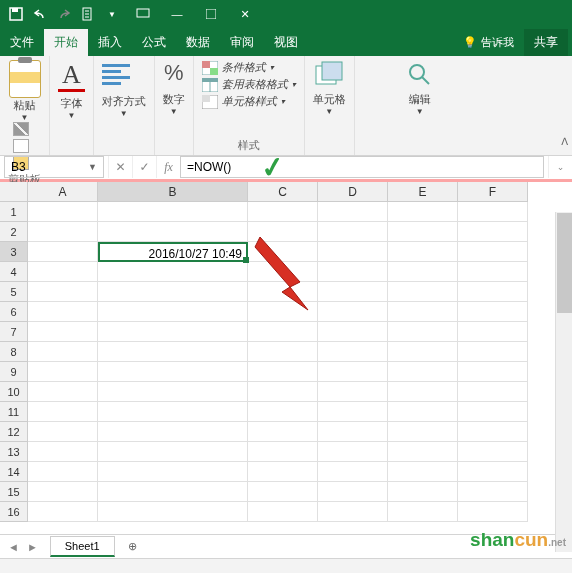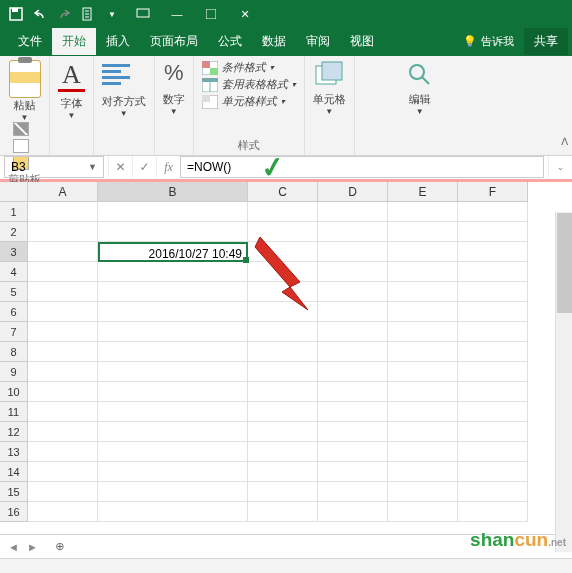--- a/index.html
+++ b/index.html
@@ -5,21 +5,21 @@
 * { margin: 0; padding: 0; box-sizing: border-box; font-family: "Microsoft YaHei", Arial, sans-serif; }
 body { width: 572px; height: 573px; overflow: hidden; background: #fff; position: relative; }
 
 .titlebar { height: 28px; background: #0f7239; display: flex; align-items: center; color: #fff; font-size: 11px; }
 .qat { display: flex; align-items: center; gap: 8px; padding: 0 8px; }
 .qat-icon { width: 16px; height: 16px; display: flex; align-items: center; justify-content: center; cursor: pointer; }
 .title-center { flex: 1; text-align: center; display: flex; justify-content: center; gap: 24px; }
 .win-controls { display: flex; gap: 4px; padding-right: 8px; }
 .win-btn { width: 30px; height: 20px; display: flex; align-items: center; justify-content: center; cursor: pointer; }
 
-.tabs { height: 28px; background: #0f7239; display: flex; align-items: flex-start; color: #fff; font-size: 12px; padding-left: 8px; }
+.tabs { height: 28px; background: #0f7239; display: flex; align-items: center; color: #fff; font-size: 12px; }
 .tab { padding: 5px 10px; cursor: pointer; }
 .tab.active { background: #f3f3f3; color: #1e7f44; }
 .tabs-right { margin-left: auto; display: flex; align-items: center; gap: 4px; padding-right: 4px; }
 .tell-me { display: flex; align-items: center; gap: 4px; font-size: 11px; padding: 4px 6px; cursor: pointer; }
 .share-btn { background: #0c6330; padding: 5px 10px; cursor: pointer; }
 
 .ribbon { height: 100px; background: #f3f3f3; border-bottom: 1px solid #d4d4d4; display: flex; font-size: 11px; color: #444; }
 .rgroup { border-right: 1px solid #e0e0e0; padding: 4px 8px 2px; display: flex; flex-direction: column; align-items: center; justify-content: space-between; }
 .rgroup-label { font-size: 11px; color: #666; margin-top: 2px; }
 .paste-icon { width: 32px; height: 38px; background: linear-gradient(180deg,#fff 30%,#f8d77a 30%,#f8d77a 60%,#fff 60%); border: 1px solid #c9a849; border-radius: 3px; position: relative; }
@@ -112,21 +112,20 @@
         </svg>
       </span>
     <span class="win-btn">✕</span>
   </div>
 </div>
 
 <div class="tabs">
   <div class="tab">文件</div>
   <div class="tab active">开始</div>
   <div class="tab">插入</div>
-  <div class="tab">页面布局</div>
   <div class="tab">公式</div>
   <div class="tab">数据</div>
   <div class="tab">审阅</div>
   <div class="tab">视图</div>
   <div class="tabs-right">
     <div class="tell-me">
       <span>💡</span>
       <span>告诉我</span>
     </div>
     <div class="share-btn">
@@ -377,20 +376,21 @@
   </svg>
 </div>
 
 <div class="vscroll">
     <div class="vthumb"></div>
   </div>
 
 <div class="sheet-tabs">
   <span class="st-nav">◄</span>
   <span class="st-nav">►</span>
+  <div class="st-tab">Sheet1</div>
   <div class="st-add">⊕</div>
 </div>
 
 <div class="statusbar"></div>
 
 <div class="watermark">
   <span class="s1">shan</span><span class="s2">cun</span><span style="font-size:10px;color:#999;">.net</span>
 </div>
 
 </body></html>

